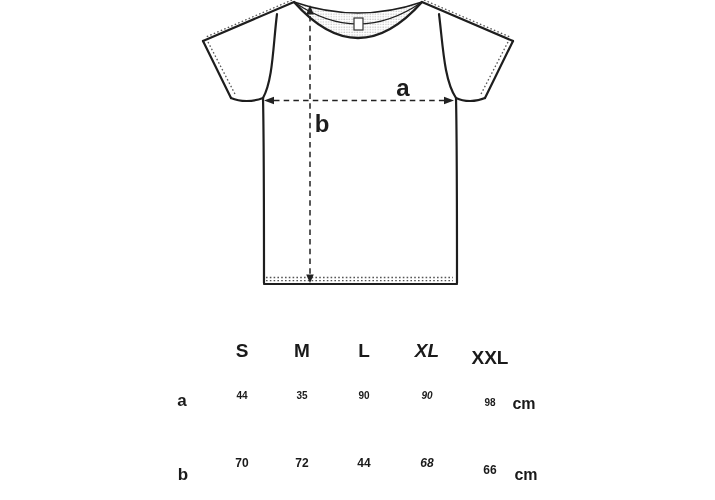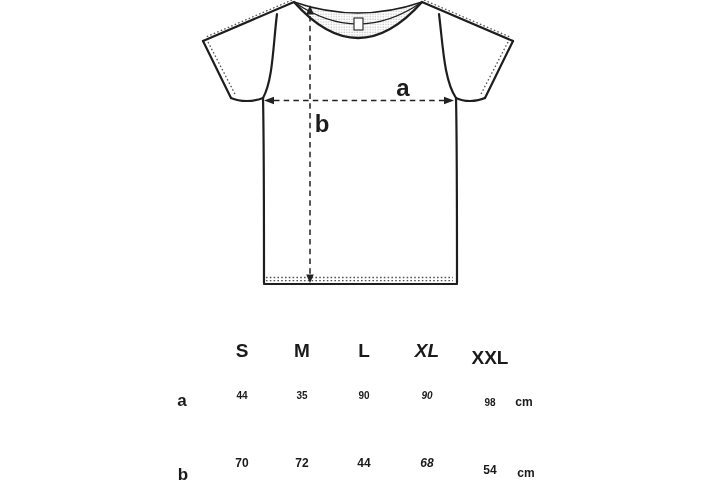--- a/index.html
+++ b/index.html
@@ -29,21 +29,21 @@
     color:#1a1a1a;
     line-height:1;
     white-space:nowrap;
   }
   .hdr{font-size:19px;top:341px;}
   .val-a{font-size:10px;top:391px;}
   .val-b{font-size:12px;top:457px;}
   .rlab{font-size:17px;}
   #rlab-a{left:182px;top:392px;}
   #rlab-b{left:183px;top:466px;}
-  .unit{font-size:12px;}
+  .unit{font-size:16px;}
   #unit-a{left:524px;top:396px;}
   #unit-b{left:526px;top:467px;}
   .c0{left:242px;} .c1{left:302px;} .c2{left:364px;} .c3{left:427px;font-style:italic;} .c4{left:490px;margin-top:7px;}
 </style>
 </head>
 <body>
 
 <div class="stage">
 
   <svg class="diagram-svg" width="715" height="320" viewBox="0 0 715 320">
@@ -117,17 +117,17 @@
     <span class="cell val-a c4">98</span>
     <span class="cell unit" id="unit-a">cm</span>
   </div>
 
   <div>
     <span class="cell rlab" id="rlab-b">b</span>
     <span class="cell val-b c0">70</span>
     <span class="cell val-b c1">72</span>
     <span class="cell val-b c2">44</span>
     <span class="cell val-b c3">68</span>
-    <span class="cell val-b c4">54</span>
+    <span class="cell val-b c4">66</span>
     <span class="cell unit" id="unit-b">cm</span>
   </div>
 
 </div>
 
 </body></html>

